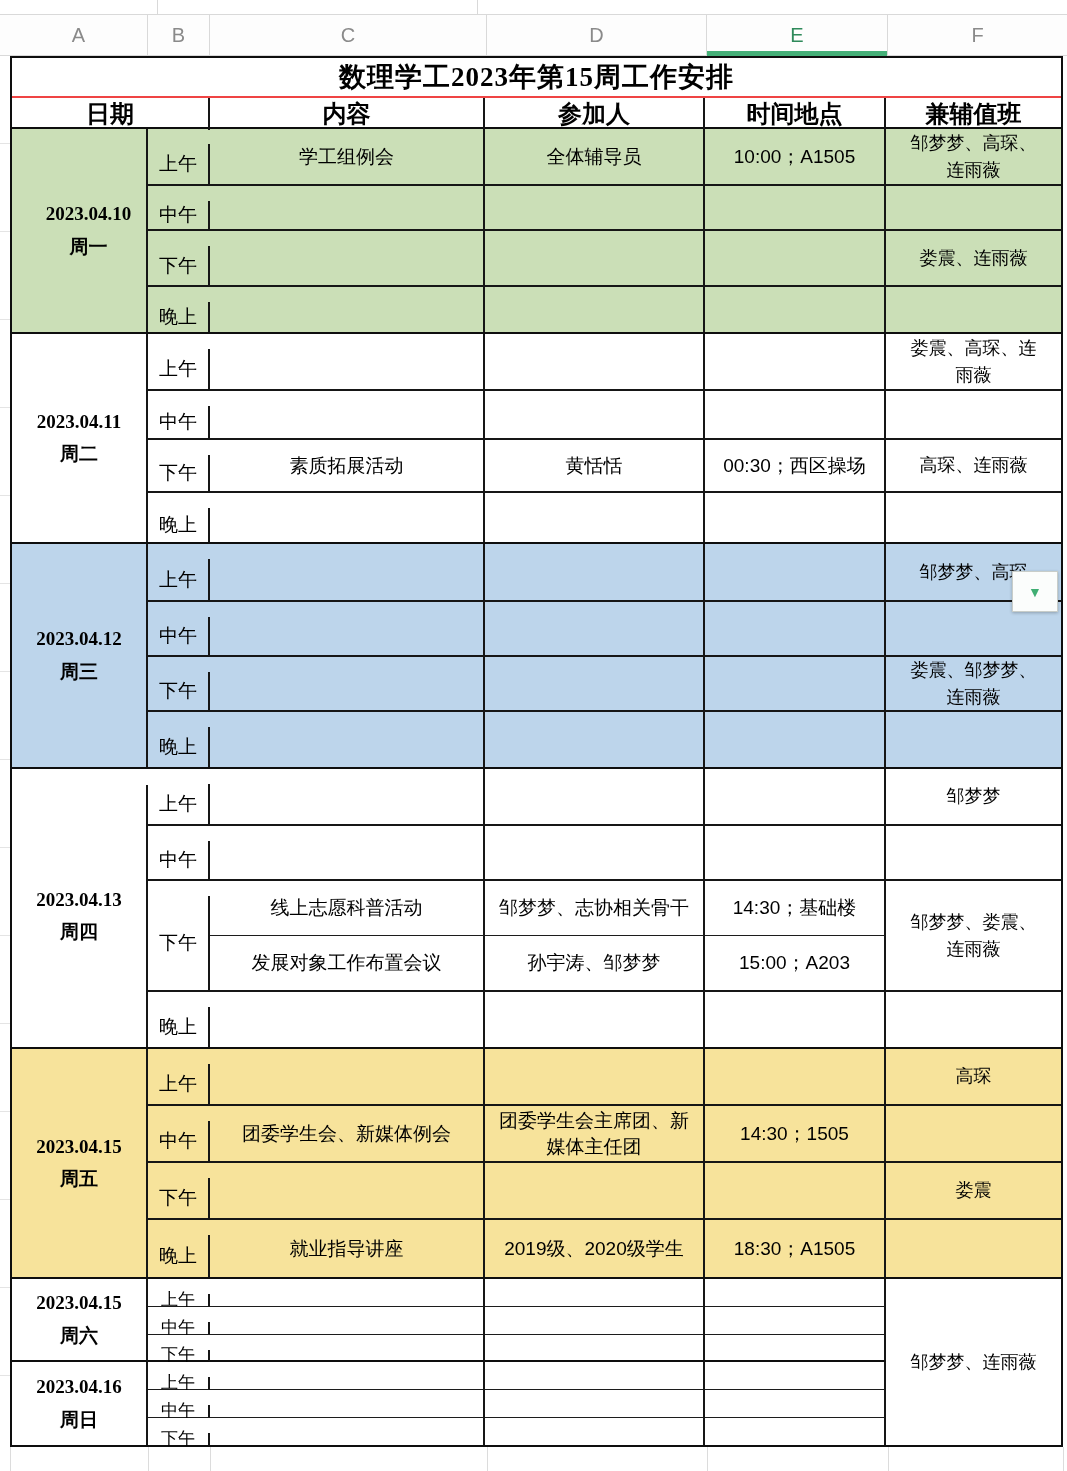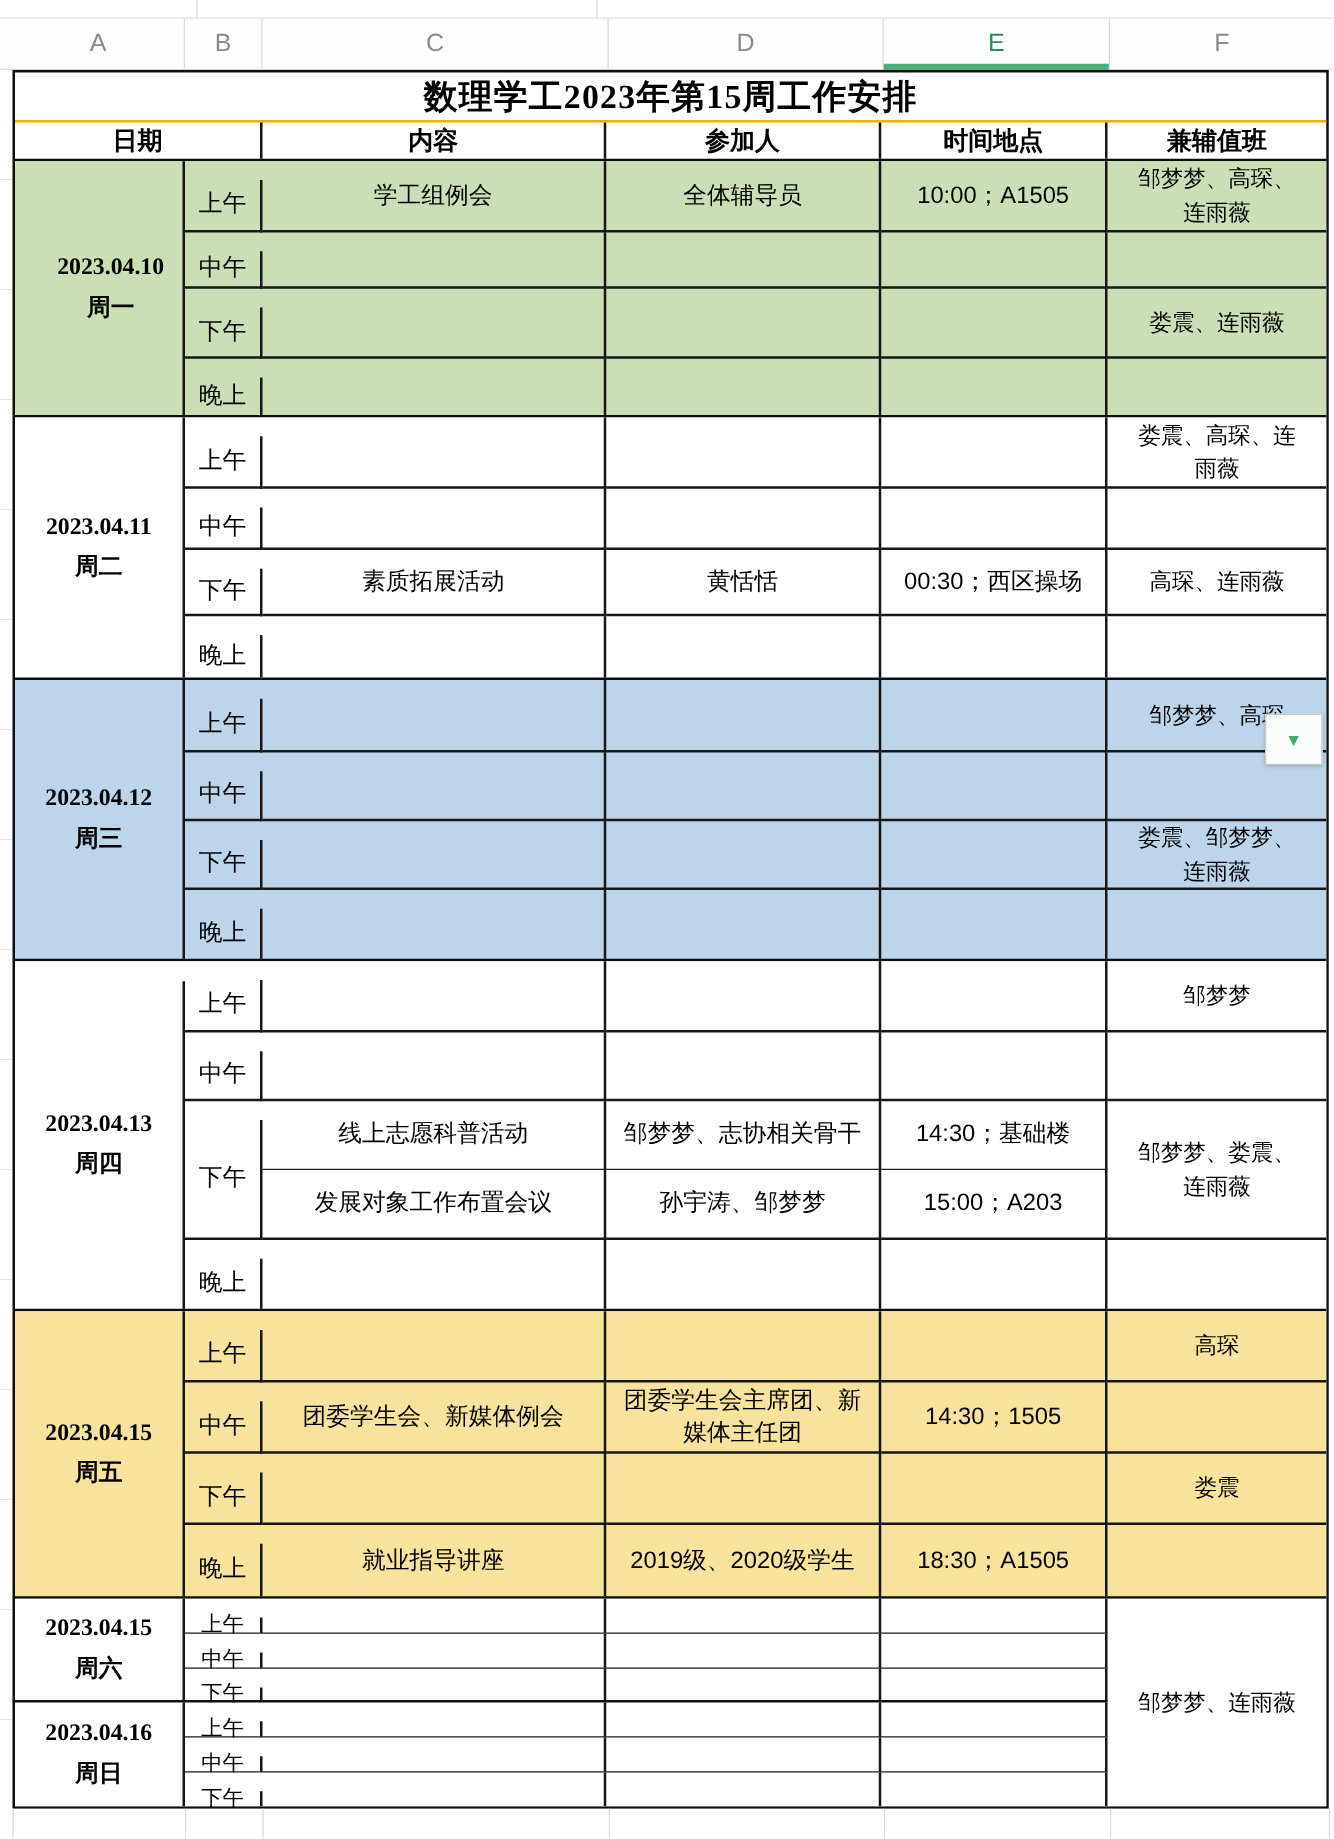--- a/index.html
+++ b/index.html
@@ -13,24 +13,24 @@
   .colh{position:relative;display:flex;align-items:center;justify-content:center;font-size:20px;color:#8a8a8a;border-right:1px solid #d9d9d9;box-sizing:border-box;}
   .colh.sel{color:#2f8a5b;}
   .colh .selbar{position:absolute;left:0;right:0;bottom:-1px;height:5px;background:#45b078;}
   .leftgutter{position:absolute;left:0;top:56px;width:10px;height:1391px;
     background:repeating-linear-gradient(to bottom, transparent 0px, transparent 87px, #e4e4e4 87px, #e4e4e4 88px);}
   .bottomstrip{position:absolute;left:0;top:1447px;width:1067px;height:24px;background:#fff;}
   .bottomstrip .v{position:absolute;top:0;width:1px;height:24px;background:#dcdcdc;}
 
   
   .table{position:absolute;left:10px;top:56px;width:1053px;height:1391px;box-sizing:border-box;border:2px solid #0e0e0e;background:#fff;}
-  .titlerow{height:40px;box-sizing:border-box;border-bottom:2px solid #eab308;display:flex;align-items:center;justify-content:center;
+  .titlerow{height:40px;box-sizing:border-box;border-bottom:2px solid #ef4444;display:flex;align-items:center;justify-content:center;
     font-family:"Liberation Serif", serif;font-weight:bold;font-size:27px;letter-spacing:1px;}
   .hdrrow{height:31px;box-sizing:border-box;border-bottom:2px solid #0e0e0e;display:grid;grid-template-columns:198px 275px 220px 181px 175px;}
-  .hdr{display:flex;align-items:center;justify-content:center;font-weight:bold;font-size:20px;box-sizing:border-box;}
+  .hdr{display:flex;align-items:center;justify-content:center;font-weight:bold;font-size:24px;box-sizing:border-box;}
 
   .block{display:grid;grid-template-columns:136px 62px 275px 220px 181px 175px;box-sizing:border-box;border-bottom:2px solid #0e0e0e;}
   .block.last{border-bottom:none;}
   .g-mon{height:205px;grid-template-rows:57px 45px 56px 45px;background:#cbdfb7;}
   .g-tue{height:210px;grid-template-rows:57px 49px 53px 49px;background:#ffffff;}
   .g-wed{height:225px;grid-template-rows:58px 55px 55px 55px;background:#bdd5eb;}
   .g-thu{height:280px;grid-template-rows:57px 55px 55px 56px 55px;background:#ffffff;}
   .g-fri{height:230px;grid-template-rows:57px 57px 57px 57px;background:#f7e39b;}
   .g-wkd{height:166px;grid-template-rows:28px 28px 27px 28px 28px 27px;background:#ffffff;}
 

